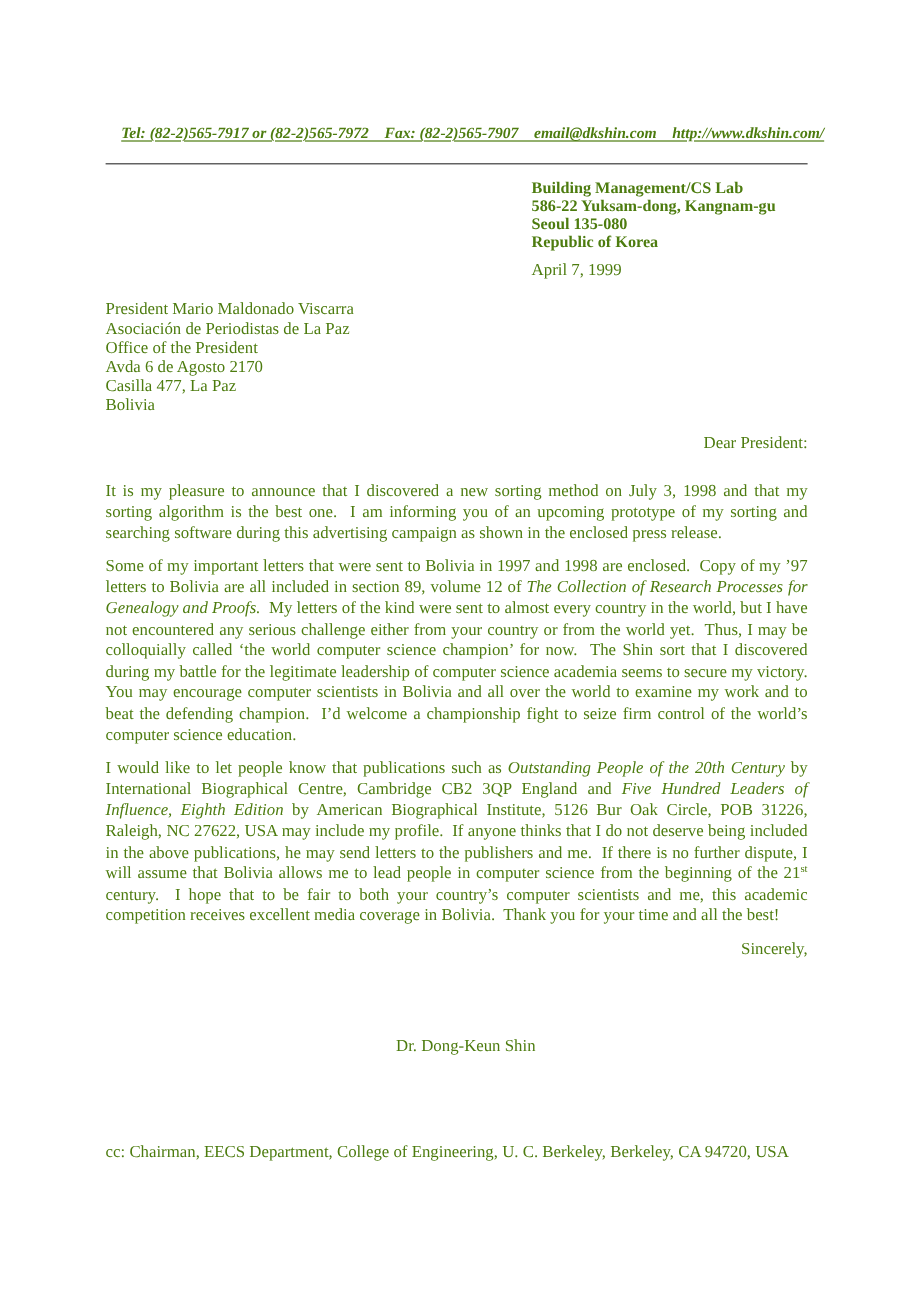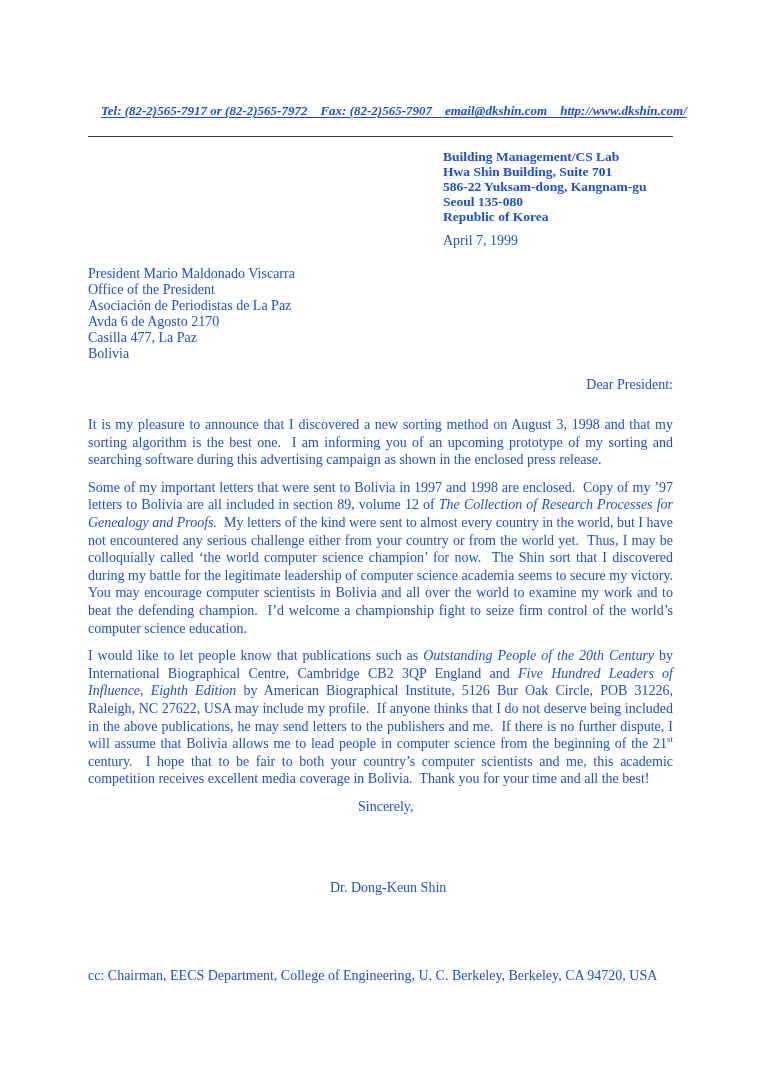--- a/index.html
+++ b/index.html
@@ -7,21 +7,21 @@
     padding: 0;
     background: #ffffff;
   }
   .page {
     position: relative;
     width: 760px;
     height: 1074px;
     box-sizing: border-box;
     padding: 88px 87px 0 88px;
     background: #ffffff;
-    color: #1d4ed8;
+    color: #4d7c0f;
     font-family: "Liberation Serif", "DejaVu Serif", serif;
     overflow: hidden;
     border-radius: 13px;
   }
   .letterhead {
     font-size: 13px;
     line-height: 15px;
     font-weight: bold;
     font-style: italic;
     white-space: pre;
@@ -63,20 +63,21 @@
     text-align: justify;
     white-space: pre-wrap;
   }
   .para + .para { margin-top: 10px; }
   .italic { font-style: italic; }
   .sup { vertical-align: super; font-size: 9px; line-height: 0; }
   .closing {
     margin: 10px 0 0 270px;
     font-size: 14px;
     line-height: 17.6px;
+    text-align: right;
   }
   .signature-name {
     margin: 64px 0 0 242px;
     font-size: 14px;
     line-height: 17.6px;
   }
   .cc {
     margin: 70px 0 0 0;
     font-size: 14px;
     line-height: 17.6px;
@@ -86,41 +87,40 @@
 <body>
 
 <div class="page">
 
   <div class="letterhead">
     <span>Tel: (82-2)565-7917 or (82-2)565-7972    Fax: (82-2)565-7907    email@dkshin.com    http://www.dkshin.com/</span>
   </div>
 
   <div class="sender">
       <div class="sender-line">Building Management/CS Lab</div>
-      <div class="sender-line">Hwa Shin Building, Suite 701</div>
       <div class="sender-line">586-22 Yuksam-dong, Kangnam-gu</div>
       <div class="sender-line">Seoul 135-080</div>
       <div class="sender-line">Republic of Korea</div>
     </div>
 
   <div class="date">April 7, 1999</div>
 
   <div class="recipient">
       <div class="recipient-line">President Mario Maldonado Viscarra</div>
+      <div class="recipient-line">Asociación de Periodistas de La Paz</div>
       <div class="recipient-line">Office of the President</div>
-      <div class="recipient-line">Asociación de Periodistas de La Paz</div>
       <div class="recipient-line">Avda 6 de Agosto 2170</div>
       <div class="recipient-line">Casilla 477, La Paz</div>
       <div class="recipient-line">Bolivia</div>
     </div>
 
   <div class="salutation">Dear President:</div>
 
   <div class="body-text">
-      <div class="para"><span>It is my pleasure to announce that I discovered a new sorting method on August 3, 1998 and that my sorting algorithm is the best one.  I am informing you of an upcoming prototype of my sorting and searching software during this advertising campaign as shown in the enclosed press release.</span></div>
+      <div class="para"><span>It is my pleasure to announce that I discovered a new sorting method on July 3, 1998 and that my sorting algorithm is the best one.  I am informing you of an upcoming prototype of my sorting and searching software during this advertising campaign as shown in the enclosed press release.</span></div>
       <div class="para"><span>Some of my important letters that were sent to Bolivia in 1997 and 1998 are enclosed.  Copy of my ’97 letters to Bolivia are all included in section 89, volume 12 of </span><span class="italic">The Collection of Research Processes for Genealogy and Proofs.</span><span>  My letters of the kind were sent to almost every country in the world, but I have not encountered any serious challenge either from your country or from the world yet.  Thus, I may be colloquially called ‘the world computer science champion’ for now.  The Shin sort that I discovered during my battle for the legitimate leadership of computer science academia seems to secure my victory.  You may encourage computer scientists in Bolivia and all over the world to examine my work and to beat the defending champion.  I’d welcome a championship fight to seize firm control of the world’s computer science education.</span></div>
       <div class="para"><span>I would like to let people know that publications such as </span><span class="italic">Outstanding People of the 20th Century</span><span> by International Biographical Centre, Cambridge CB2 3QP England and </span><span class="italic">Five Hundred Leaders of Influence, Eighth Edition</span><span> by American Biographical Institute, 5126 Bur Oak Circle, POB 31226, Raleigh, NC 27622, USA may include my profile.  If anyone thinks that I do not deserve being included in the above publications, he may send letters to the publishers and me.  If there is no further dispute, I will assume that Bolivia allows me to lead people in computer science from the beginning of the 21</span><span class="sup">st</span><span> century.  I hope that to be fair to both your country’s computer scientists and me, this academic competition receives excellent media coverage in Bolivia.  Thank you for your time and all the best!</span></div>
     </div>
 
   <div class="closing">Sincerely,</div>
 
   <div class="signature-name">Dr. Dong-Keun Shin</div>
 
   <div class="cc">cc: Chairman, EECS Department, College of Engineering, U. C. Berkeley, Berkeley, CA 94720, USA</div>
 

